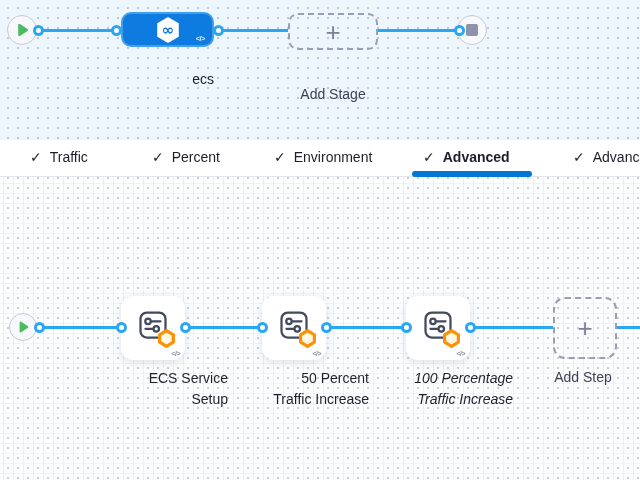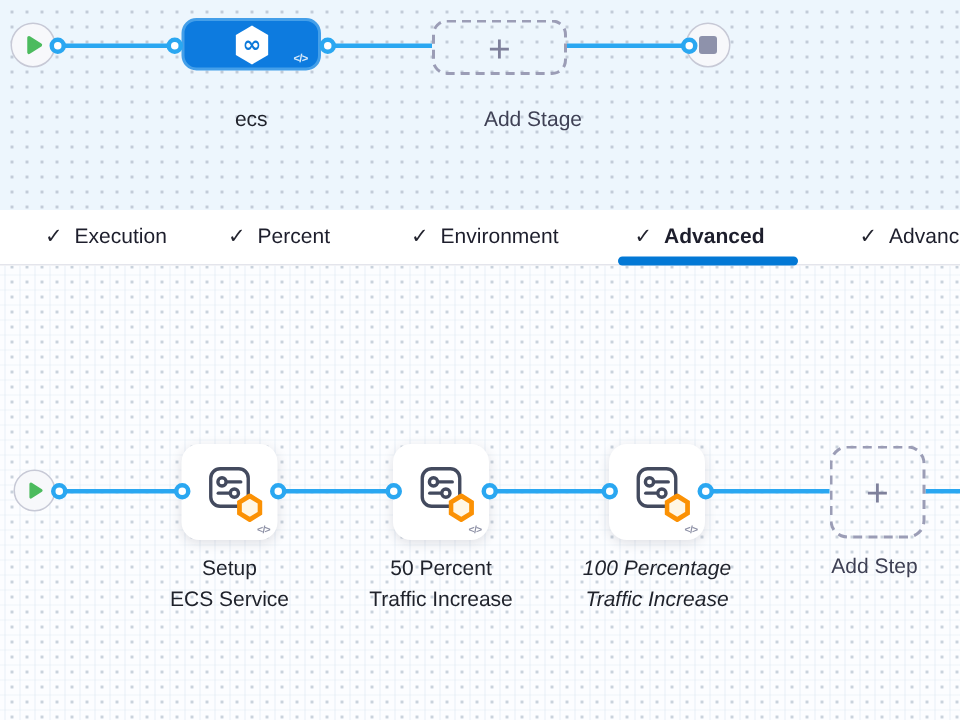--- a/index.html
+++ b/index.html
@@ -73,21 +73,21 @@
     position:absolute; width:64px; height:64px; top:296px; background:#ffffff;
     border-radius:12px; box-shadow:0 2px 8px rgba(40,41,61,0.14); z-index:2; cursor:pointer;
   }
   .step-icon { position:absolute; left:17px; top:14px; }
   .badge-hex { position:absolute; left:37px; top:33px; }
   .step-code { position:absolute; right:5px; bottom:3px; font-size:7px; font-weight:700;
     color:#8d90a5; letter-spacing:-0.5px; }
 
   
   .node-label { position:absolute; text-align:center; font-size:14px; z-index:2; }
-  .lbl-dark  { color:#1f222b; }
+  .lbl-dark  { color:#1f222b;text-align:right; }
   .lbl-gray  { color:#3f4155; }
   .two-line  { line-height:21px; }
 </style>
 </head>
 <body>
 
 <div id="page">
 
   <div class="canvas-top">
 
@@ -116,32 +116,32 @@
       <span class="stage-code">&lt;/&gt;</span>
     </div>
 
     <div class="port" style="left:212.5px; top:24.5px;"></div>
 
     <div class="node-label lbl-dark" style="left:121px; top:71px; width:93px; font-weight:500;">ecs</div>
 
     <div class="dash-box" style="left:288px; top:13px; width:90px; height:37px; border-radius:10px;">
       <span class="plus-glyph">+</span>
     </div>
-    <div class="node-label lbl-gray" style="left:278px; top:71px; width:110px;text-align:right;">Add Stage</div>
+    <div class="node-label lbl-gray" style="left:278px; top:86px; width:110px;">Add Stage</div>
 
     <div class="port" style="left:453.5px; top:24.5px;"></div>
     <div class="round-node" style="left:457px; top:15px;">
       <span class="stop-sq"></span>
     </div>
   </div>
 
   <div class="tabbar">
     <div class="tab" style="left:30px;">
       <span class="check">✓</span>
-      <span class="tab-label">Execution</span>
+      <span class="tab-label">Traffic</span>
     </div>
     <div class="tab" style="left:152px;">
       <span class="check">✓</span>
       <span class="tab-label">Percent</span>
     </div>
     <div class="tab" style="left:274px;">
       <span class="check">✓</span>
       <span class="tab-label">Environment</span>
     </div>
     <div class="tab active" style="left:423px;">
@@ -231,22 +231,22 @@
         </svg>
       </span>
       <span class="step-code">&lt;/&gt;</span>
     </div>
 
     <div class="dash-box" style="left:553px; top:120px; width:64px; height:62px; border-radius:12px;">
       <span class="plus-glyph">+</span>
     </div>
 
     <div class="node-label lbl-dark two-line" style="left:78px; top:191px; width:150px;">
+      <div>ECS Service</div>
       <div>Setup</div>
-      <div>ECS Service</div>
     </div>
     <div class="node-label lbl-dark two-line" style="left:219px; top:191px; width:150px;">
       <div>50 Percent</div>
       <div>Traffic Increase</div>
     </div>
     <div class="node-label lbl-dark two-line" style="left:363px; top:191px; width:150px;font-style:italic;">
       <div>100 Percentage</div>
       <div>Traffic Increase</div>
     </div>
     <div class="node-label lbl-gray" style="left:523px; top:192px; width:120px;">Add Step</div>

